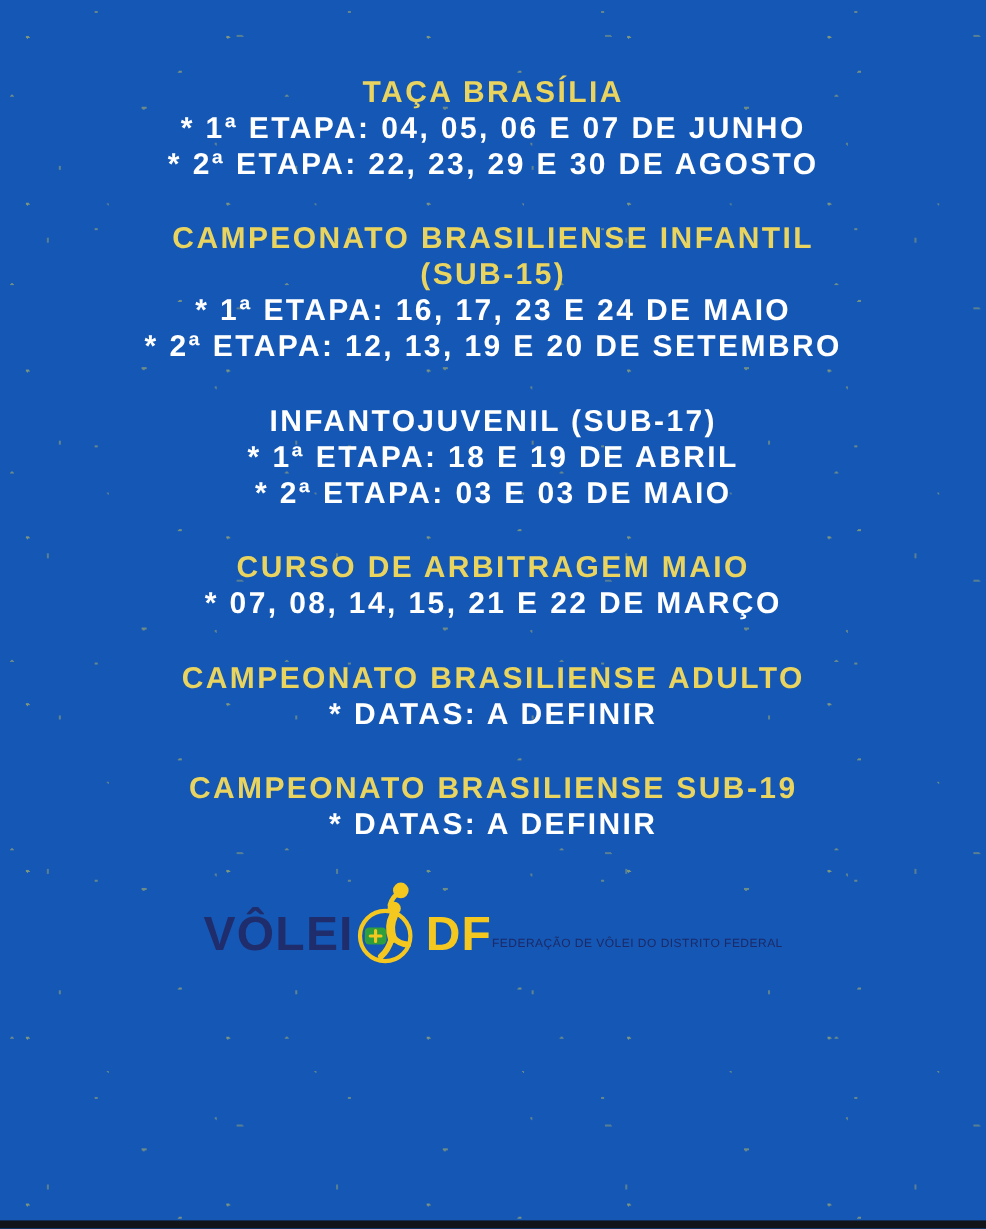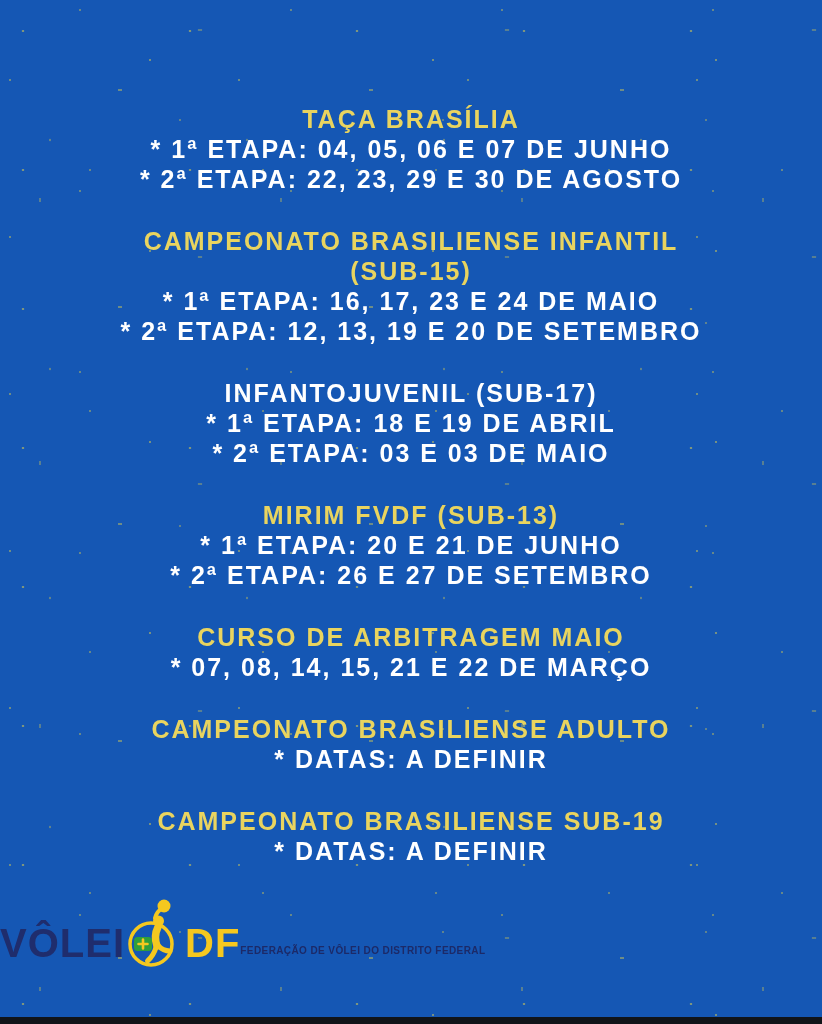--- a/index.html
+++ b/index.html
@@ -25,24 +25,24 @@
       radial-gradient(2.5px 1.5px at 10px 80px, rgba(170,176,104,.60) 55%, rgba(170,176,104,0) 56%),
       radial-gradient(1.5px 2.5px at 180px 120px, rgba(170,176,104,.50) 55%, rgba(170,176,104,0) 56%),
       radial-gradient(5px 2px at 200px 30px, rgba(170,176,104,.45) 55%, rgba(170,176,104,0) 56%),
       radial-gradient(2px 4px at 40px 200px, rgba(170,176,104,.45) 55%, rgba(170,176,104,0) 56%);
     background-size:
       167px 139px, 211px 181px, 251px 217px, 197px 229px, 283px 191px,
       173px 241px, 229px 157px, 263px 203px, 307px 227px, 241px 263px;
     font-family: "Liberation Sans", sans-serif;
   }
   .schedule {
-    padding-top: 104px;
+    padding-top: 62px;
     display: flex;
     flex-direction: column;
-    align-items: flex-start;
+    align-items: center;
     gap: 32px;
   }
   .event {
     text-align: center;
     width: 100%;
   }
   .event h2, .event .subtitle, .event p {
     margin: 0;
     font-weight: bold;
     font-size: 25px;
@@ -77,21 +77,21 @@
   .logo-df {
     color: #f5c81f;
     font-size: 40px;
     font-weight: bold;
     letter-spacing: 1px;
   }
   .logo-tagline {
     margin-top: 14px;
     color: #1c2a68;
     font-size: 10px;
-    font-weight: bold;
+    font-weight: normal;
     letter-spacing: 0.4px;
   }
   .bottom-bar {
     position: absolute;
     left: 0;
     bottom: 0;
     width: 100%;
     height: 7px;
     background: #111418;
   }
@@ -115,25 +115,20 @@
       <p class="line">* 1ª ETAPA: 16, 17, 23 E 24 DE MAIO</p>
       <p class="line">* 2ª ETAPA: 12, 13, 19 E 20 DE SETEMBRO</p>
     </section>
 
     <section class="event">
       <div class="subtitle">INFANTOJUVENIL (SUB-17)</div>
       <p class="line">* 1ª ETAPA: 18 E 19 DE ABRIL</p>
       <p class="line">* 2ª ETAPA: 03 E 03 DE MAIO</p>
     </section>
 
-    <section class="event">
-      <h2 class="title">MIRIM FVDF (SUB-13)</h2>
-      <p class="line">* 1ª ETAPA: 20 E 21 DE JUNHO</p>
-      <p class="line">* 2ª ETAPA: 26 E 27 DE SETEMBRO</p>
-    </section>
 
     <section class="event">
       <h2 class="title">CURSO DE ARBITRAGEM MAIO</h2>
       <p class="line">* 07, 08, 14, 15, 21 E 22 DE MARÇO</p>
     </section>
 
     <section class="event">
       <h2 class="title">CAMPEONATO BRASILIENSE ADULTO</h2>
       <p class="line">* DATAS: A DEFINIR</p>
     </section>

